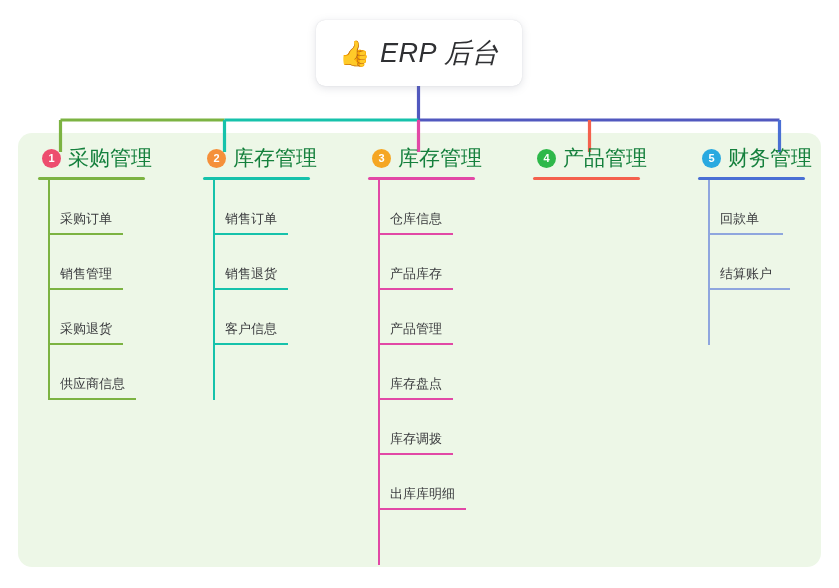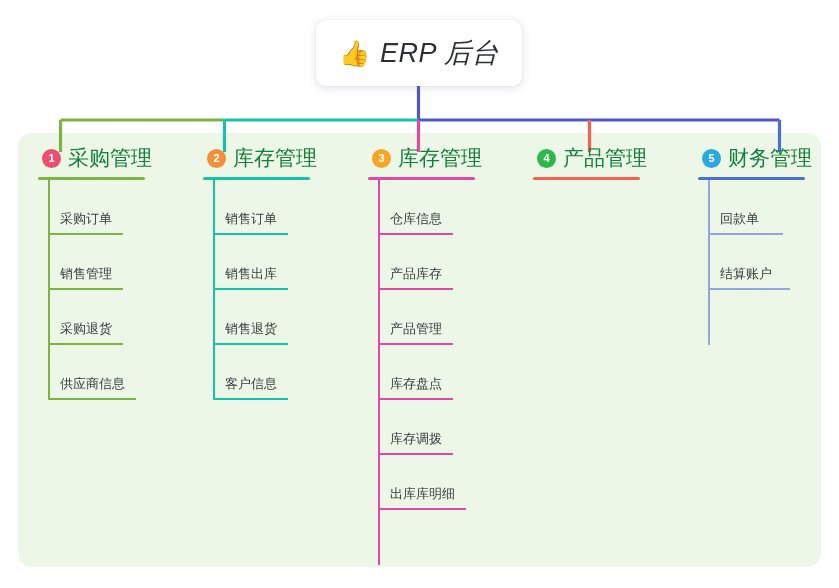--- a/index.html
+++ b/index.html
@@ -195,24 +195,20 @@
           <span class="badge" style="background: rgb(245, 144, 58);">2</span>
           <span class="col-title">库存管理</span>
         </div>
         <div class="col-rule" style="background: rgb(22, 194, 171); width: 107px;"></div>
         <div class="items">
           <div class="item">
             <span class="item-label">销售订单</span>
             <div class="item-rule" style="background: rgb(22, 194, 171); width: 75px;"></div>
           </div>
           <div class="item">
-            <span class="item-label">销售出库</span>
-            <div class="item-rule" style="background: rgb(22, 194, 171); width: 75px;"></div>
-          </div>
-          <div class="item">
             <span class="item-label">销售退货</span>
             <div class="item-rule" style="background: rgb(22, 194, 171); width: 75px;"></div>
           </div>
           <div class="item">
             <span class="item-label">客户信息</span>
             <div class="item-rule" style="background: rgb(22, 194, 171); width: 75px;"></div>
           </div>
           <div style="position: absolute; left: 10px; top: 0px; width: 1.6px; height: 220px; background: rgb(22, 194, 171);"></div>
         </div>
       </div>

